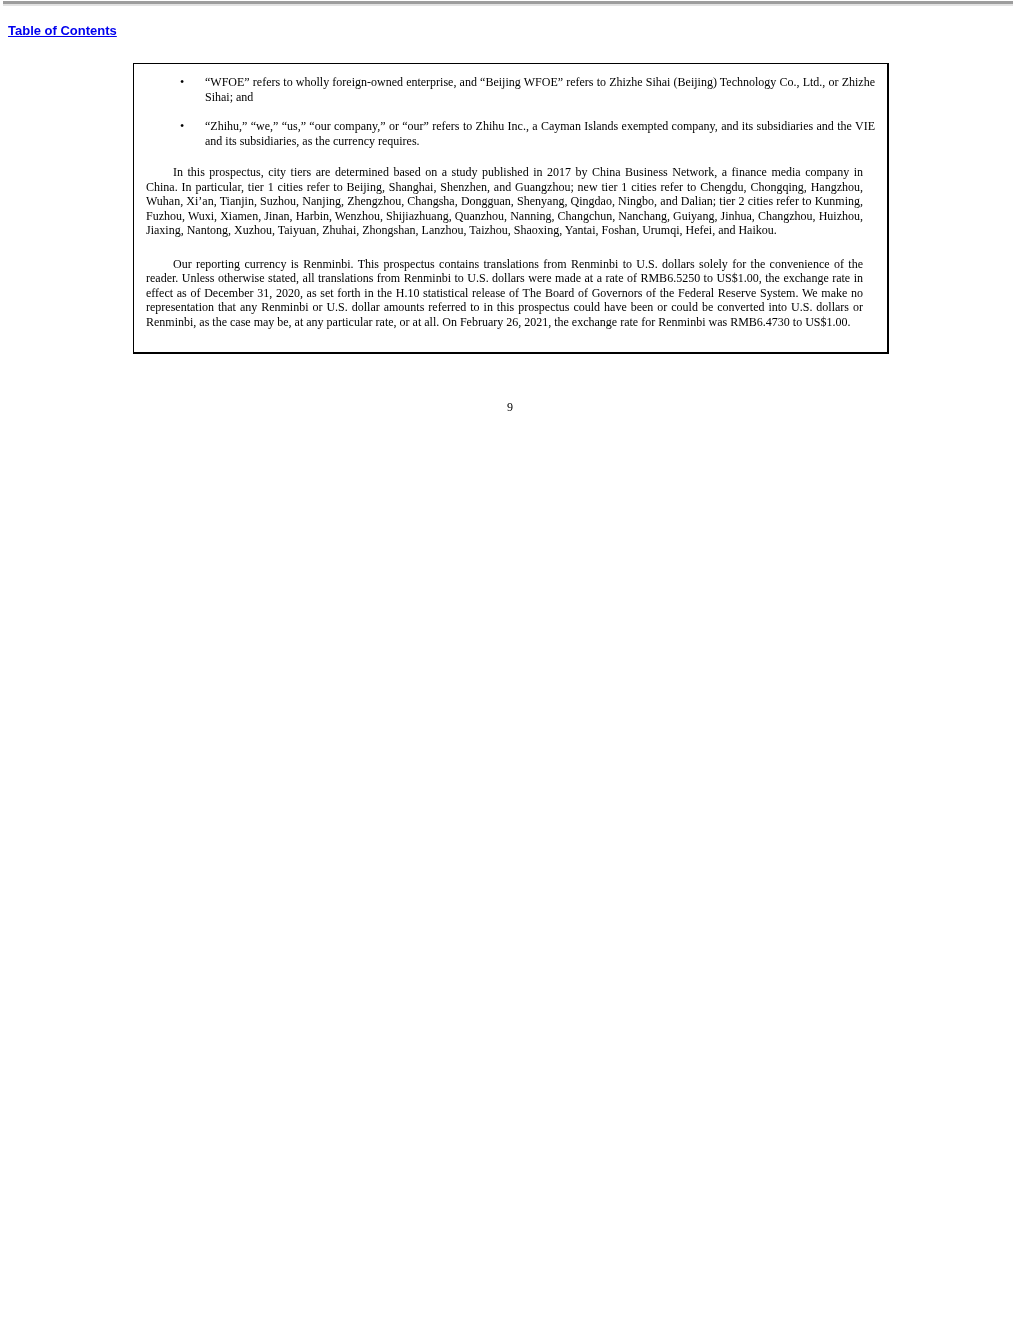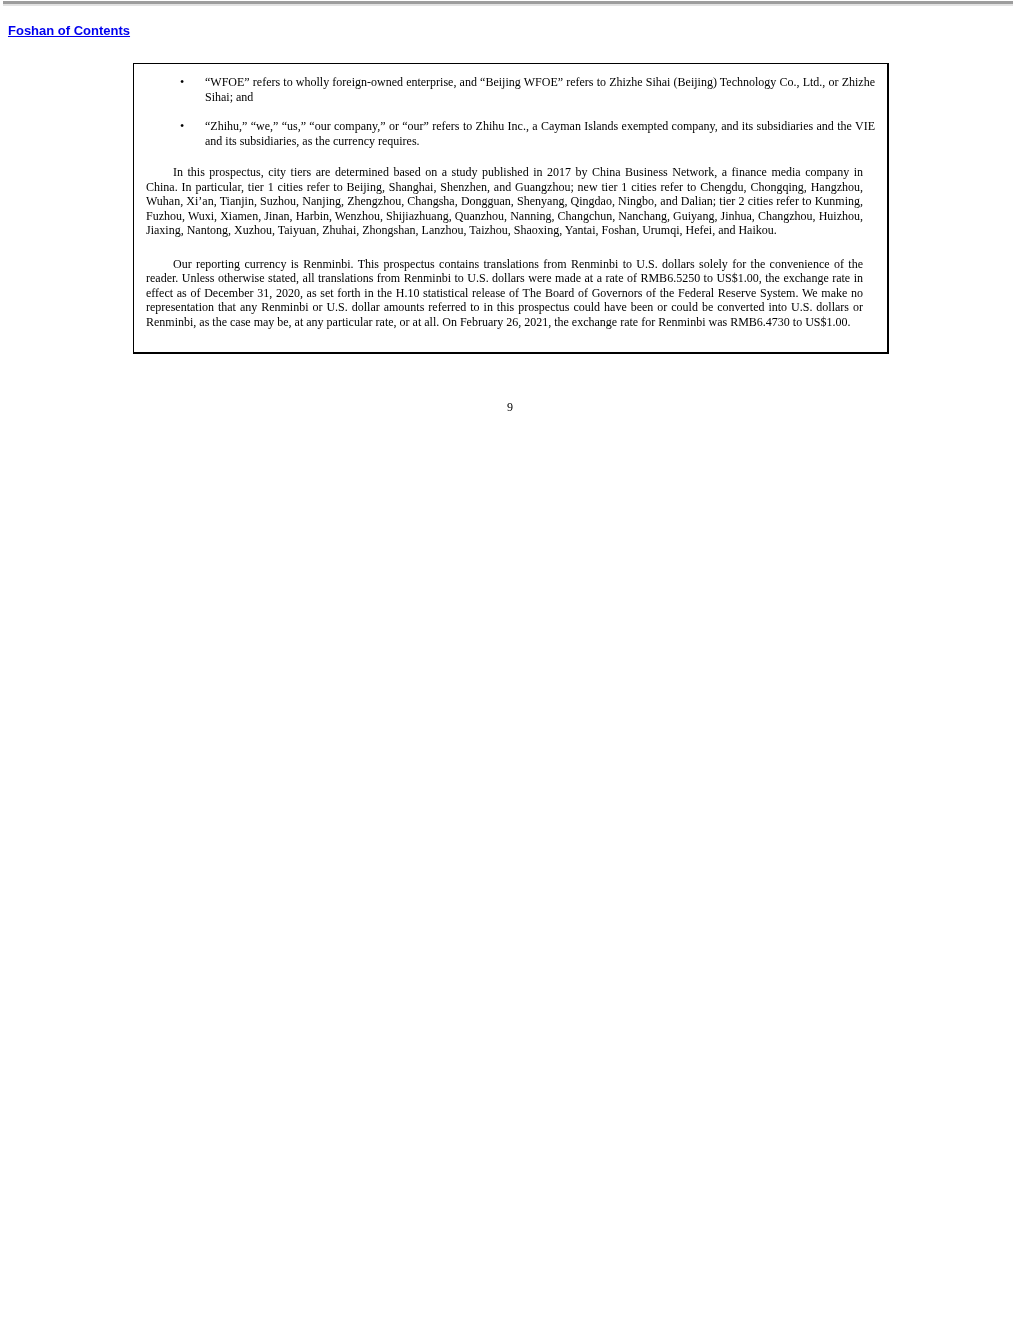--- a/index.html
+++ b/index.html
@@ -74,21 +74,21 @@
     width: 1020px;
     text-align: center;
     font-size: 12px;
   }
 </style>
 </head>
 <body>
 
 <div class="top-divider"></div>
 
-<a class="toc-link" href="#">Foshan of Contents</a>
+<a class="toc-link" href="#">Table of Contents</a>
 
 <div class="content-box">
 
   <div class="bullet-item">
     <span class="bullet-glyph">•</span>
     <span class="bullet-text">“WFOE” refers to wholly foreign-owned enterprise, and “Beijing WFOE” refers to Zhizhe Sihai (Beijing) Technology Co., Ltd., or Zhizhe Sihai; and</span>
   </div>
 
   <div class="bullet-item">
     <span class="bullet-glyph">•</span>

